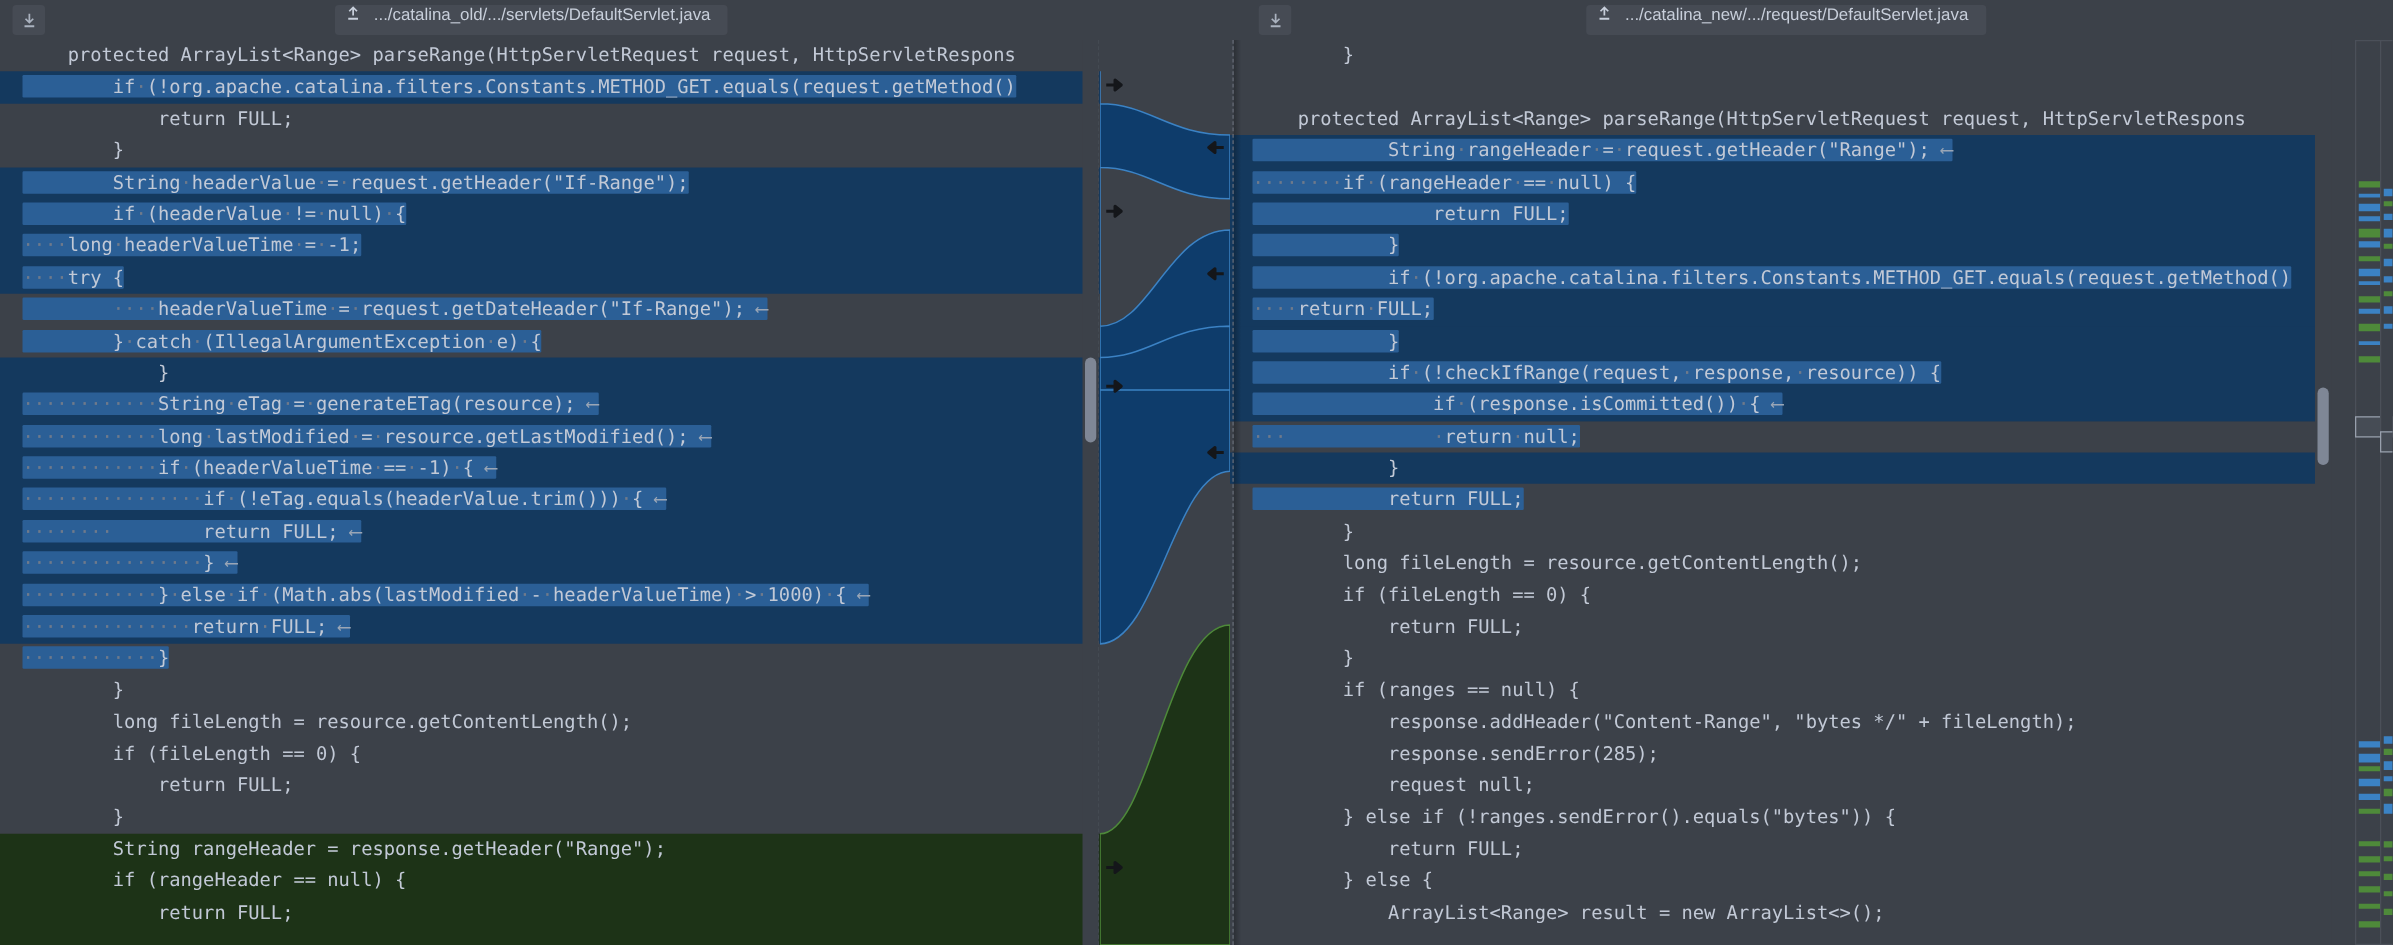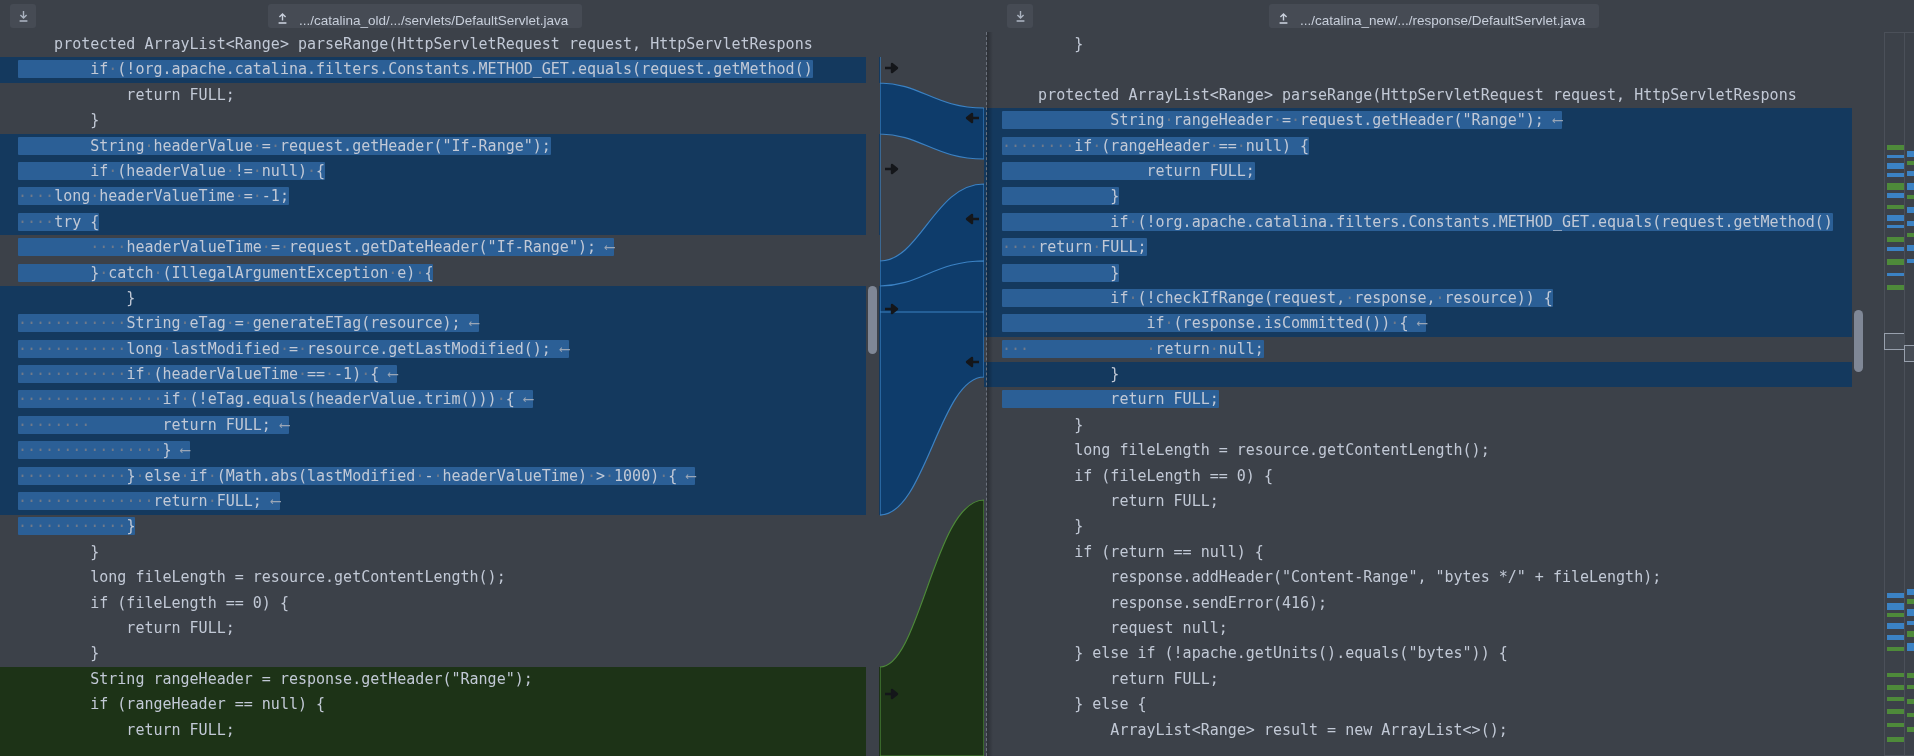--- a/index.html
+++ b/index.html
@@ -25,21 +25,21 @@
     position:absolute; top:4px; width:26px; height:24px;
     background:#464b54; border-radius:3px;
     display:flex; align-items:center; justify-content:center;
     cursor:pointer;
   }
   .icon-btn svg{ display:block; }
 
   .file-chip{
     position:absolute; top:4px; height:24px;
     background:#464b54; border-radius:3px;
-    display:flex; align-items:flex-end; gap:10px;
+    display:flex; align-items:flex-start; gap:10px;
     padding:0 14px 0 8px;
     font-family:"Liberation Sans",sans-serif;
     font-size:13.5px; color:#c8cfdb;
     white-space:nowrap; cursor:pointer;
   }
 
   
   .editors{
     position:absolute; left:0; top:32px; width:1914px; height:724px;
     overflow:hidden;
@@ -152,21 +152,21 @@
         </svg>
       </span>
     </div>
     <div class="file-chip" style="left:372px;">
       <span>
         <svg width="13" height="13" viewBox="0 0 13 13">
           <path d="M6.5 8.4 V1.9 M3.4 5 L6.5 1.9 L9.6 5" stroke="#c8cfdb" stroke-width="1.4" fill="none"></path>
           <path d="M2.6 11 H10.4" stroke="#c8cfdb" stroke-width="1.6"></path>
         </svg>
       </span>
-      <span>.../catalina_new/.../response/DefaultServlet.java</span>
+      <span>.../catalina_new/.../request/DefaultServlet.java</span>
     </div>
   </div>
 </div>
 
 <div class="editors">
 
   <div class="pane pane-left">
 
     <div class="band blue" style="top:25.4px;  width:880px;"></div>
     <div class="band blue" style="top:101.6px; width:880px; height:101.6px;"></div>
@@ -284,25 +284,25 @@
         <div class="ln mod" style="background: transparent;"><span class="txt"><span class="w">            if<span class="dots">·</span>(!checkIfRange(request,<span class="dots">·</span>response,<span class="dots">·</span>resource)) {</span></span></div>
         <div class="ln mod" style="background: transparent;"><span class="txt"><span class="w">                if<span class="dots">·</span>(response.isCommitted())<span class="dots">·</span>{ <span class="arr">⟵</span></span></span></div>
         <div class="ln mod" style="background: transparent;"><span class="txt"><span class="w"><span class="dots">·</span><span class="dots">·</span><span class="dots">·</span>             <span class="dots">·</span>return<span class="dots">·</span>null;</span></span></div>
         <div class="ln ctx" style="background: transparent;"><span class="txt">            }</span></div>
         <div class="ln mod" style="background: transparent;"><span class="txt"><span class="w">            return FULL;</span></span></div>
         <div class="ln ctx" style="background: transparent;"><span class="txt">        }</span></div>
         <div class="ln ctx" style="background: transparent;"><span class="txt">        long fileLength = resource.getContentLength();</span></div>
         <div class="ln ctx" style="background: transparent;"><span class="txt">        if (fileLength == 0) {</span></div>
         <div class="ln ctx" style="background: transparent;"><span class="txt">            return FULL;</span></div>
         <div class="ln ctx" style="background: transparent;"><span class="txt">        }</span></div>
-        <div class="ln ctx" style="background: transparent;"><span class="txt">        if (return == null) {</span></div>
+        <div class="ln ctx" style="background: transparent;"><span class="txt">        if (ranges == null) {</span></div>
         <div class="ln ctx" style="background: transparent;"><span class="txt">            response.addHeader("Content-Range", "bytes */" + fileLength);</span></div>
-        <div class="ln ctx" style="background: transparent;"><span class="txt">            response.sendError(416);</span></div>
+        <div class="ln ctx" style="background: transparent;"><span class="txt">            response.sendError(285);</span></div>
         <div class="ln ctx" style="background: transparent;"><span class="txt">            request null;</span></div>
-        <div class="ln ctx" style="background: transparent;"><span class="txt">        } else if (!apache.getUnits().equals("bytes")) {</span></div>
+        <div class="ln ctx" style="background: transparent;"><span class="txt">        } else if (!ranges.sendError().equals("bytes")) {</span></div>
         <div class="ln ctx" style="background: transparent;"><span class="txt">            return FULL;</span></div>
         <div class="ln ctx" style="background: transparent;"><span class="txt">        } else {</span></div>
         <div class="ln ctx" style="background: transparent;"><span class="txt">            ArrayList&lt;Range&gt; result = new ArrayList&lt;&gt;();</span></div>
       </div>
   </div>
 
   <div class="scrolltrack" style="left:1852px;"></div>
   <div class="vscroll" style="left:1854px; top:278px; height:62px;"></div>
 
   <div class="minimap" style="left:1884px;" id="mm-a">

